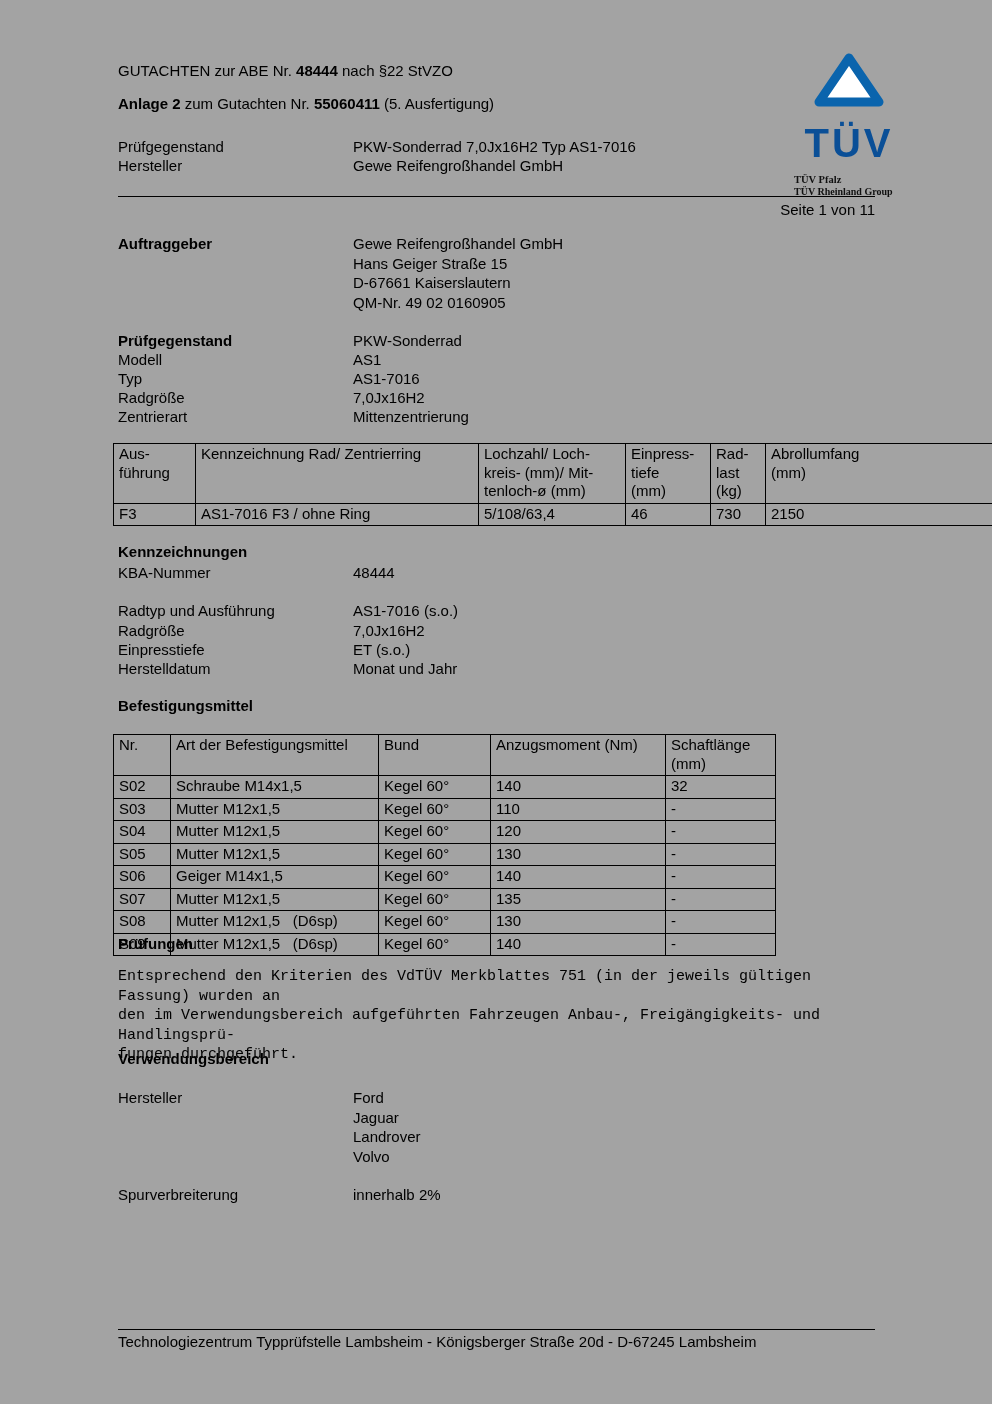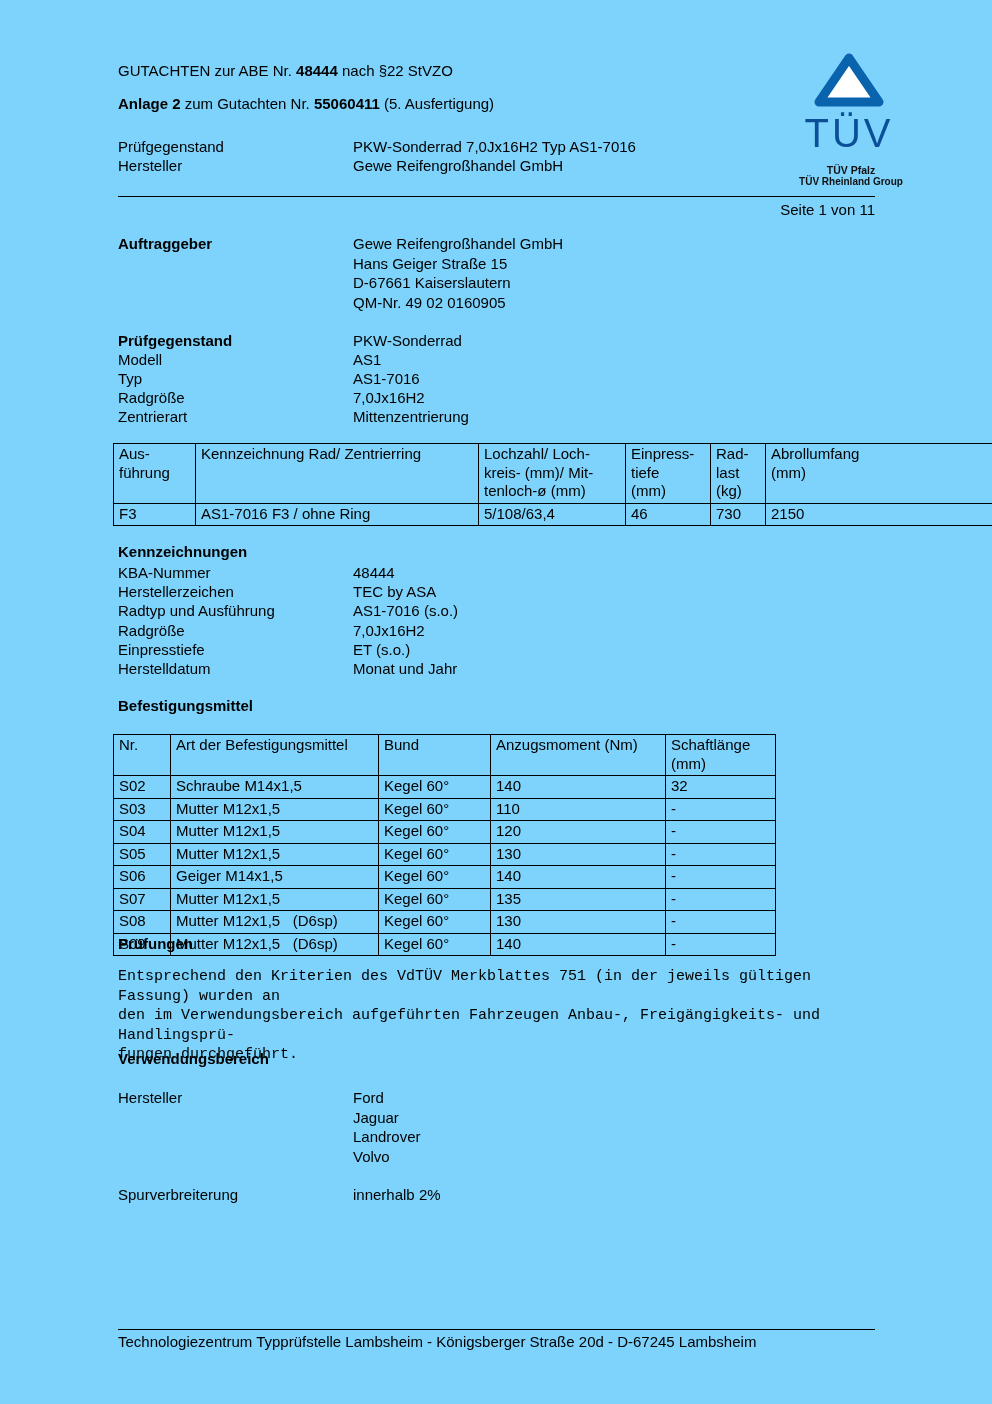--- a/index.html
+++ b/index.html
@@ -1,18 +1,18 @@
 <!DOCTYPE html>
 <html><head>
 <meta charset="utf-8">
 <style>
   * { margin:0; padding:0; box-sizing:border-box; }
   html,body { background:#ffffff; }
   .page {
-    position:relative; width:992px; height:1404px; background:#7dd3fc;
+    position:relative; width:992px; height:1404px; background:#a3a3a3;
     font-family:"Liberation Sans", sans-serif; font-size:15px; color:#000;
     overflow:hidden;
   }
   .abs { position:absolute; left:118px; }
   .b { font-weight:bold; }
   .rule { position:absolute; left:118px; width:757px; border-top:1.5px solid #000; height:0; }
   .kv { display:flex; line-height:19.5px; }
   .kv .k { width:235px; flex:0 0 235px; }
   .kv .v { flex:1; }
   .right { text-align:right; width:757px; }
@@ -24,24 +24,24 @@
   }
   th { white-space:pre-line; }
   .t1 { position:absolute; left:113px; top:443px; width:893px; }
   .t2 { position:absolute; left:113px; top:734px; width:663px; }
   .heading { font-weight:bold; }
   .para { line-height:19.5px; white-space:pre-line; width:760px;font-family:Liberation Mono, monospace; }
   
   .logo { position:absolute; left:790px; top:52px; width:118px; text-align:center; }
   .logo .tri { display:block; margin:0 auto; }
   .logo .tuv {
-    font-weight:normal; font-size:40px; letter-spacing:3px; color:#0a4f97;
-    line-height:42px; margin-top:4px;
+    font-weight:bold; font-size:40px; letter-spacing:3px; color:#0a4f97;
+    line-height:42px; margin-top:14px;
   }
-  .logo .sub { text-align:center; margin-top:10px; padding-left:4px; color:#111; }
+  .logo .sub { text-align:left; margin-top:10px; padding-left:4px; color:#111;font-family:Liberation Serif, serif; }
   .logo .sub .s1 { font-weight:bold; font-size:10.5px; line-height:12px; }
   .logo .sub .s2 { font-weight:bold; font-size:10px; line-height:12px; }
   .footer-line { top:1329px; }
   .footer-text { top:1333px; }
 </style>
 </head>
 <body>
 
 <div class="page">
 
@@ -143,24 +143,20 @@
       </tr>
     </tbody>
       </table>
   </div>
 
   <div class="abs heading" style="top:543px">Kennzeichnungen</div>
   <div class="abs kv" style="top:563px">
     <span class="k">KBA-Nummer</span>
     <span class="v">48444</span>
   </div>
-  <div class="abs kv" style="top:582px">
-    <span class="k">Herstellerzeichen</span>
-    <span class="v">TEC by ASA</span>
-  </div>
   <div class="abs kv" style="top:601px">
     <span class="k">Radtyp und Ausführung</span>
     <span class="v">AS1-7016 (s.o.)</span>
   </div>
   <div class="abs kv" style="top:621px">
     <span class="k">Radgröße</span>
     <span class="v">7,0Jx16H2</span>
   </div>
   <div class="abs kv" style="top:659px">
     <span class="k">Herstelldatum</span>

